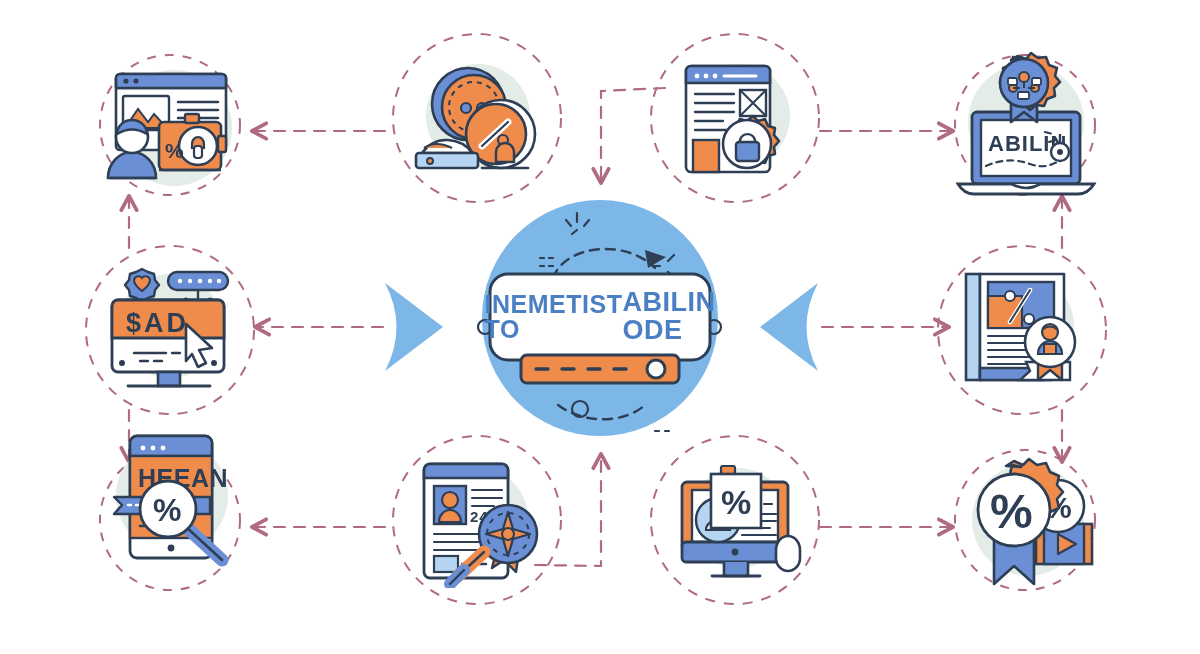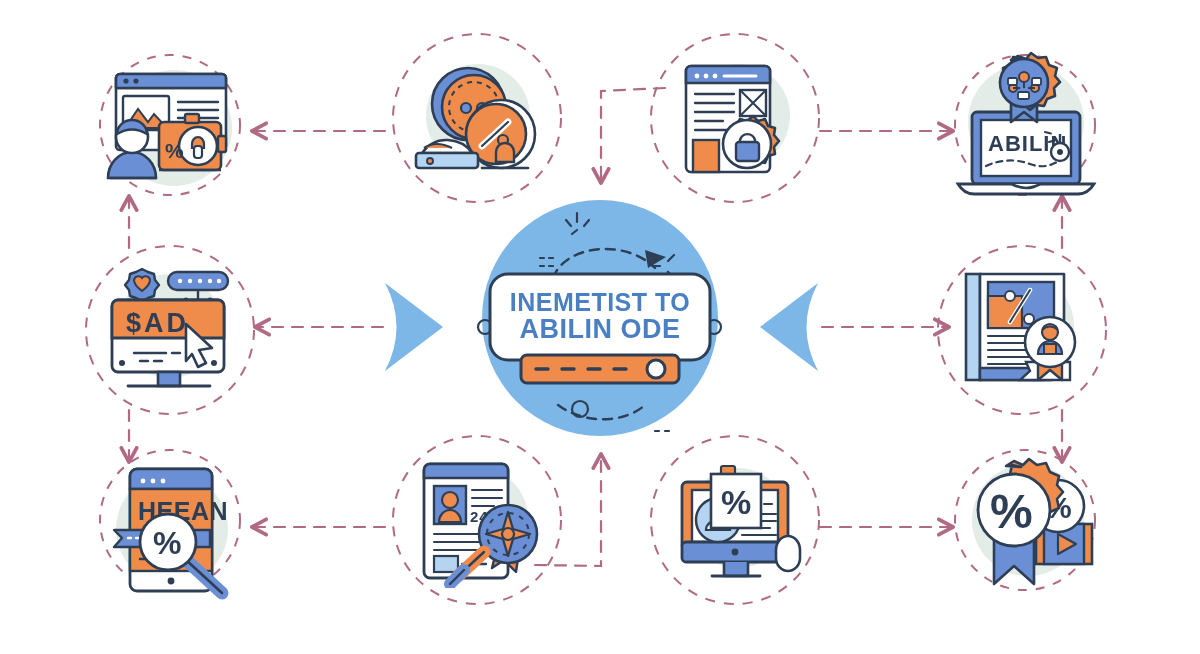--- a/index.html
+++ b/index.html
@@ -10,21 +10,21 @@
     overflow:hidden;
   }
   #stage{position:relative;width:1200px;height:654px;}
   #stage svg.layer{position:absolute;left:0;top:0;width:1200px;height:654px;}
   .node{position:absolute;}
   .node svg{display:block;}
   .centerLabel{
     position:absolute;
     left:493px; top:277px;
     width:214px; height:80px;
-    display:flex;flex-direction:column;align-items:center;justify-content:center;
+    display:flex;flex-direction:row;align-items:center;justify-content:center;
     pointer-events:none;
   }
   .centerLabel .l1,.centerLabel .l2{
     color:#4a7fc4;
     font-weight:bold;
     letter-spacing:0.5px;
     line-height:1.02;
     font-family:"Liberation Sans", sans-serif;
   }
   .centerLabel .l1{font-size:25px;}
@@ -345,21 +345,21 @@
         <g>
           <path d="M86,92 a12,13 0 0 1 24,0 z" fill="#6b8fd4" stroke="#2d3e55" stroke-width="2.2"></path>
           <circle cx="98" cy="70" r="8" fill="#ef8c4b" stroke="#2d3e55" stroke-width="2.2"></circle>
           <path d="M90,68 q8,-7 16,0" fill="#ef8c4b" stroke="#2d3e55" stroke-width="2"></path>
           <rect x="92" y="82" width="12" height="10" fill="#ef8c4b" stroke="#2d3e55" stroke-width="2"></rect>
         </g>
       </g>
     </svg>
   </div>
 
-  <div class="node" style="left:100px;top:459px;">
+  <div class="node" style="left:100px;top:426px;">
     <svg width="150" height="146" viewBox="0 0 150 146">
       <circle cx="72" cy="70" r="56" fill="#e3ece6"></circle>
       <g>
         <rect x="30" y="10" width="82" height="122" rx="7" fill="#ffffff" stroke="#2d3e55" stroke-width="2.8"></rect>
         <path d="M30,17 a7,7 0 0 1 7,-7 h68 a7,7 0 0 1 7,7 v13 h-82 z" fill="#6b8fd4" stroke="#2d3e55" stroke-width="2.6"></path>
         <g fill="#ffffff">
             <circle cx="43" cy="22" r="2.4"></circle>
             <circle cx="53" cy="22" r="2.4"></circle>
             <circle cx="63" cy="22" r="2.4"></circle>
           </g>

